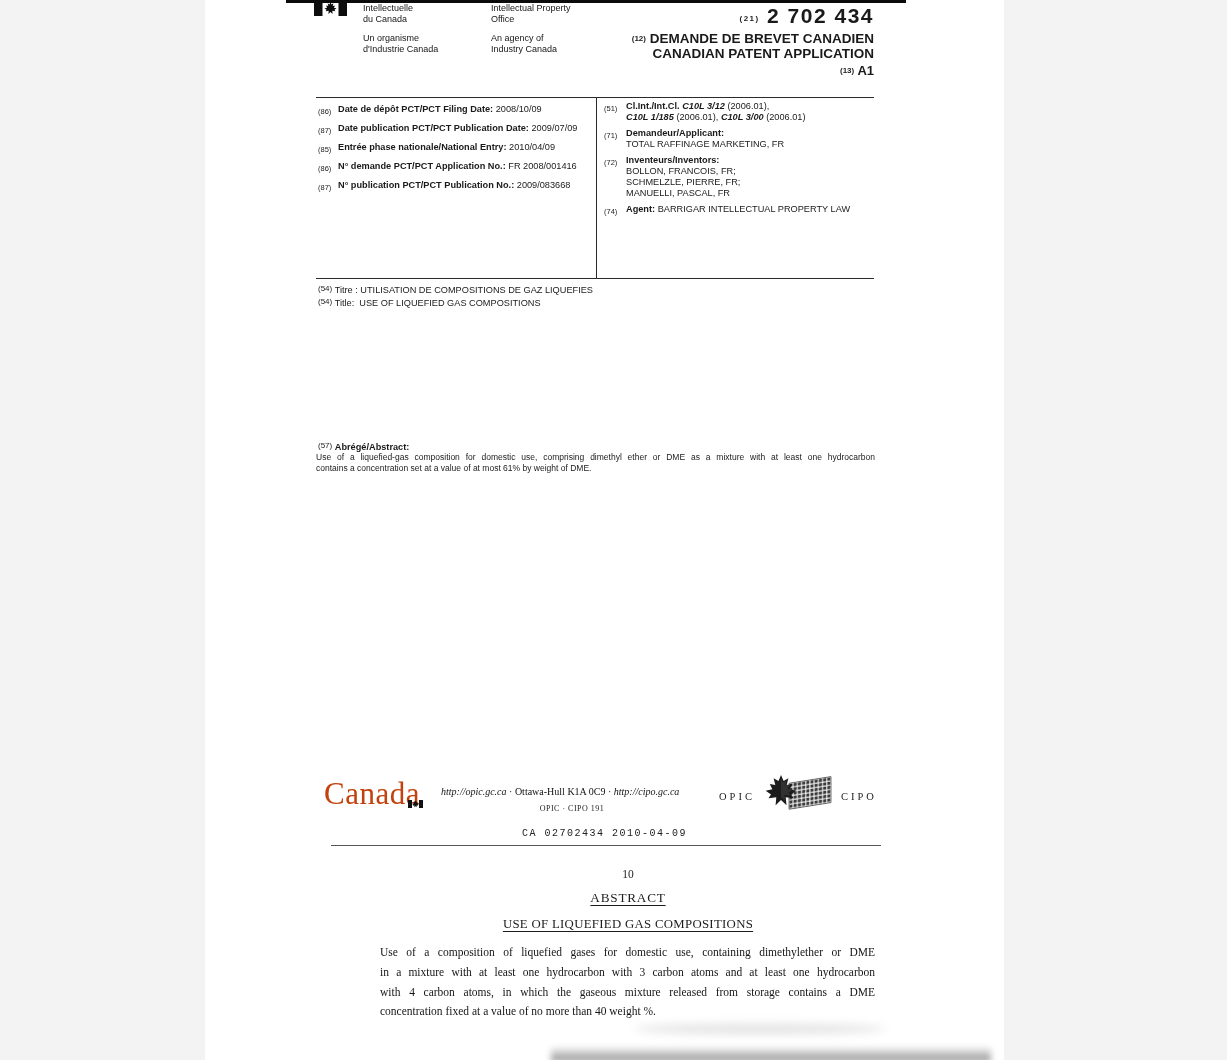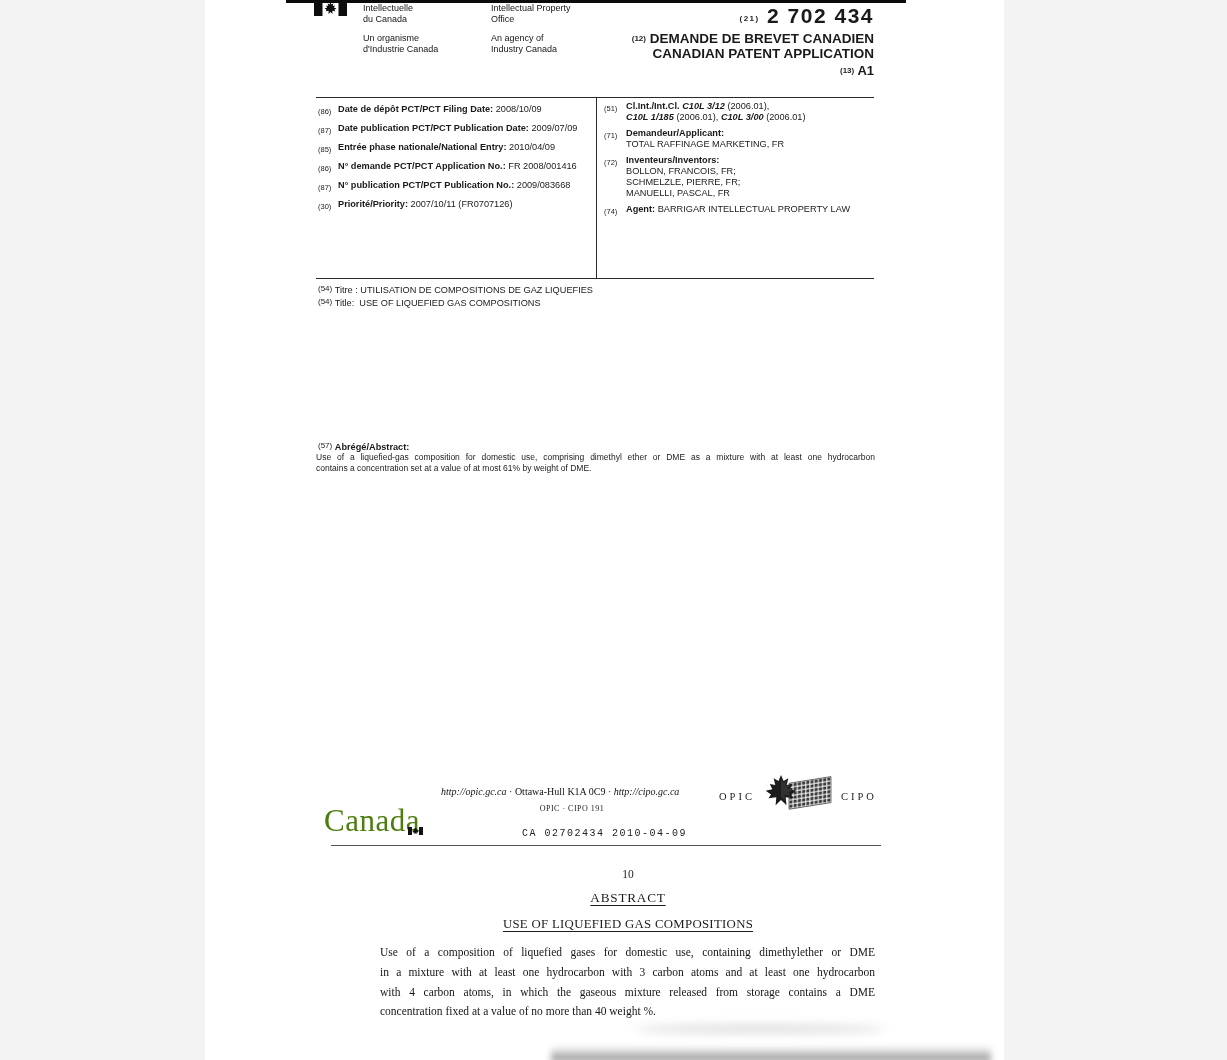--- a/index.html
+++ b/index.html
@@ -41,21 +41,21 @@
   .rfield .fcode{flex:0 0 22px;font-size:7.5px;padding-top:2px;color:#222;}
   .rfield .fbody{flex:1;}
   .b{font-weight:bold;}
   .bi{font-weight:bold;font-style:italic;}
   
   .title-blk{left:113px;top:283px;font-size:9.2px;line-height:11px;white-space:nowrap;}
   .abstract-label{left:113px;top:441px;font-size:9.2px;text-align:center;}
   .abstract-text{left:111px;top:452px;width:559px;font-size:8.5px;line-height:11.2px;color:#1b1b1b;}
   .jline{text-align:justify;text-align-last:justify;height:11.2px;overflow:hidden;}
   .jline.last{text-align-last:left;}
-  .wordmark{left:119px;top:776px;font-family:"Liberation Serif",serif;font-size:31px;letter-spacing:0.5px;color:#4d7c0f;margin-top:27px;}
+  .wordmark{left:119px;top:776px;font-family:"Liberation Serif",serif;font-size:31px;letter-spacing:0.5px;color:#c2410c;}
   .wordmark .flagwrap{position:relative;display:inline-block;}
   .wordmark svg{position:absolute;right:-3px;top:-4px;}
   .addr{left:236px;top:786px;font-family:"Liberation Serif",serif;font-size:10px;white-space:nowrap;color:#111;}
   .addr .it{font-style:italic;}
   .ref-line{left:236px;top:804px;width:262px;text-align:center;font-family:"Liberation Serif",serif;font-size:8px;letter-spacing:0.5px;color:#222;}
   .opic-logo{left:514px;top:774px;width:150px;height:44px;display:flex;align-items:center;font-family:"Liberation Serif",serif;font-size:10.5px;letter-spacing:3px;color:#1a1a1a;}
   .stamp{left:0;top:828px;width:799px;text-align:center;font-family:"Liberation Mono",monospace;font-size:10px;letter-spacing:1.5px;color:#222;}
   .foot-rule{left:126px;top:845px;width:550px;height:1px;background:#555;}
   
   .center-col{left:173px;width:500px;text-align:center;font-family:"Liberation Serif",serif;color:#1c1c1c;}
@@ -140,24 +140,20 @@
       <span class="fcode">(85)</span>
       <span><span class="flabel">Entrée phase nationale/National Entry:</span> <span>2010/04/09</span></span>
     </div>
     <div class="frow">
       <span class="fcode">(86)</span>
       <span><span class="flabel">N° demande PCT/PCT Application No.:</span> <span>FR 2008/001416</span></span>
     </div>
     <div class="frow">
       <span class="fcode">(87)</span>
       <span><span class="flabel">N° publication PCT/PCT Publication No.:</span> <span>2009/083668</span></span>
-    </div>
-    <div class="frow">
-      <span class="fcode">(30)</span>
-      <span><span class="flabel">Priorité/Priority:</span> <span>2007/10/11 (FR0707126)</span></span>
     </div>
   </div>
 
   <div class="abs biblio biblio-r">
     <div class="rfield">
       <span class="fcode">(51)</span>
       <div class="fbody">
         <div><span class="b">Cl.Int./Int.Cl.</span>
           <span class="bi">C10L 3/12</span>
           <span>(2006.01),</span></div>

